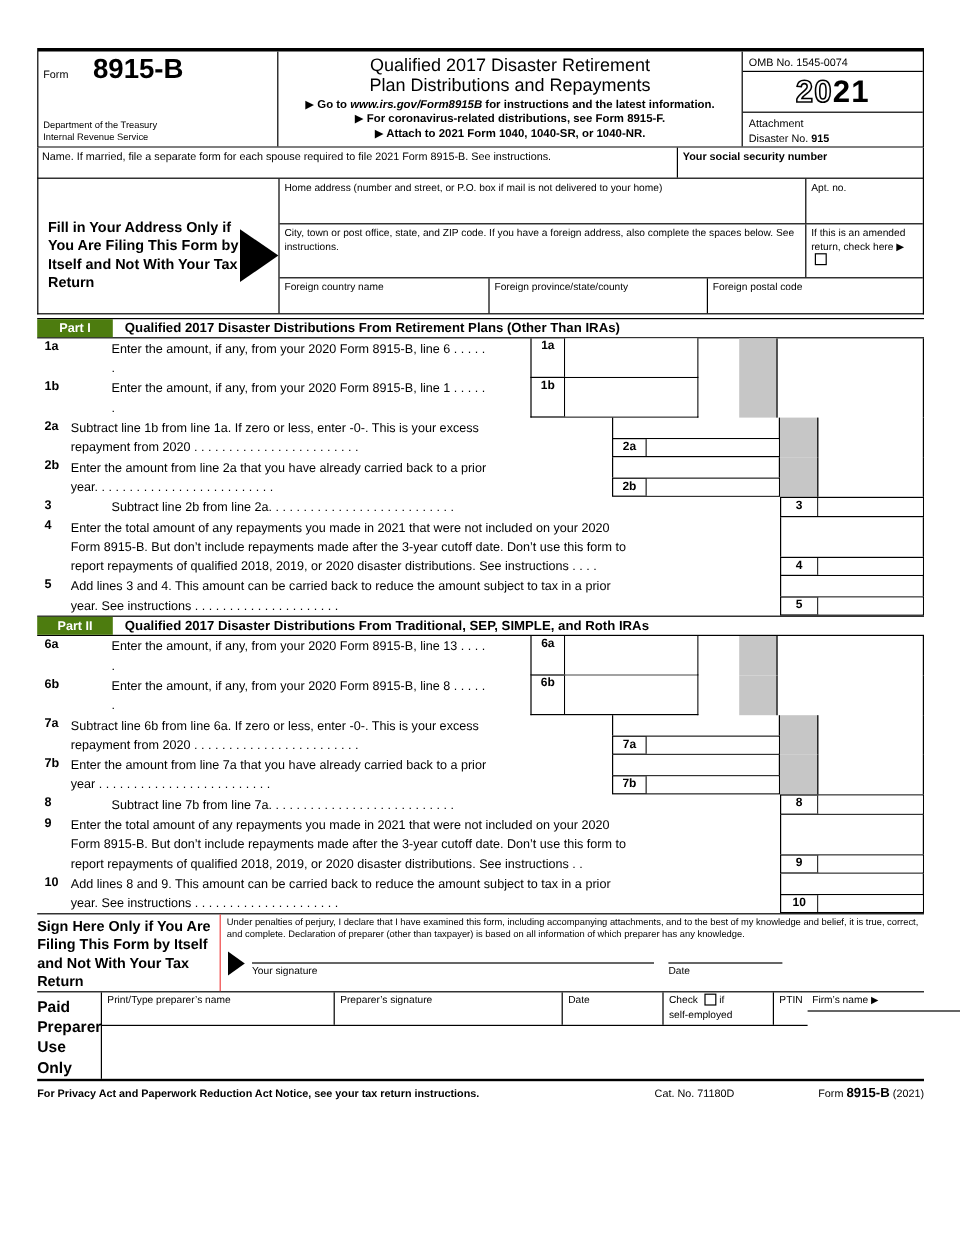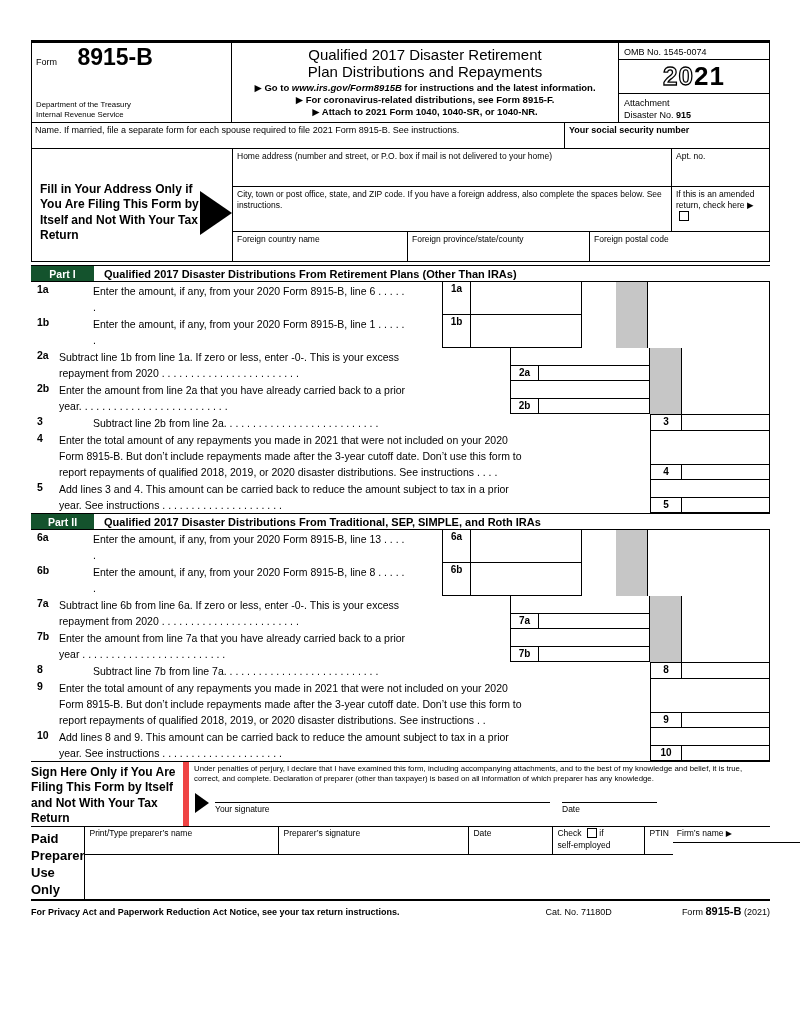--- a/index.html
+++ b/index.html
@@ -48,21 +48,21 @@
   .apt  { width:98px; border-left:1px solid #000; }
   .city { flex:1; height:44px; }
   .amend{ width:98px; border-left:1px solid #000; }
   .cb { display:inline-block; width:10px; height:10px; border:1px solid #000; vertical-align:-2px; margin-left:3px; background:#fff; }
   .fc { width:174px; height:29px; }
   .fp { width:182px; border-left:1px solid #000; }
   .fpc{ flex:1; border-left:1px solid #000; }
 
   
   .pbar { display:flex; border-top:1px solid #000; border-bottom:1px solid #000; height:17px; margin-top:3px; }
-  .plab { width:63px; background:#14532d; color:#fff; font-size:10.5px; font-weight:bold; text-align:center; padding-top:2px; }
+  .plab { width:63px; background:#4d7c0f; color:#fff; font-size:10.5px; font-weight:bold; text-align:center; padding-top:2px; }
   .ptitle { font-size:11px; font-weight:bold; padding:2px 0 0 10px; white-space:nowrap; }
 
   
   .row { display:flex; align-items:stretch; }
   .h1 { min-height:17px;gap:34px; } .h2 { min-height:33px; } .h3 { min-height:49px; }
   .cnum { width:28px; font-weight:bold; font-size:10.5px; padding:1px 0 0 6px; }
   .cdesc { flex:1; font-size:10.5px; line-height:16px; padding:1px 2px 0 0; white-space:pre-line; }
   .cmid { width:140px; display:flex; flex-direction:column; }
   .mfill { flex:1; border-left:1px solid #000; border-right:1px solid #000; }
   .mbox { display:flex; height:16px; border:1px solid #000; }
@@ -75,21 +75,21 @@
   .cright { width:120px; display:flex; flex-direction:column; }
   .rfill { flex:1; border-left:1px solid #000; border-right:1px solid #000; }
   .rbox { display:flex; height:16px; border:1px solid #000; }
   .rbox.full { height:auto; flex:1; }
   .rlbl { width:31px; border-right:1px solid #000; font-weight:bold; font-size:10px; text-align:center; padding-top:1px; }
   .ramt { flex:1; background:#fff; }
 
   
   .sign { display:flex; border-top:1px solid #000; border-bottom:1px solid #000; min-height:57px; }
   .sside { width:152px; font-size:12px; font-weight:bold; line-height:1.28; padding:3px 2px 0 0; }
-  .smain { flex:1; border-left:6px solid #ef4444; }
+  .smain { flex:1; border-left:1px solid #ef4444; }
   .perjury { font-size:7.8px; line-height:1.3; padding:2px 4px 0 5px; }
   .sigrow { display:flex; align-items:flex-end; padding:9px 0 3px 6px; }
   .sarr { width:0; height:0; border-left:14px solid #000; border-top:10px solid transparent; border-bottom:10px solid transparent; margin:0 6px 1px 0; }
   .sigcol { width:335px; }
   .datecol { width:95px; margin-left:12px; }
   .sigline { border-bottom:1px solid #000; height:10px; }
   .siglab { font-size:8.5px; padding-top:1px; }
 
   
   .prep { display:flex; border-bottom:2px solid #000; min-height:60px; }

